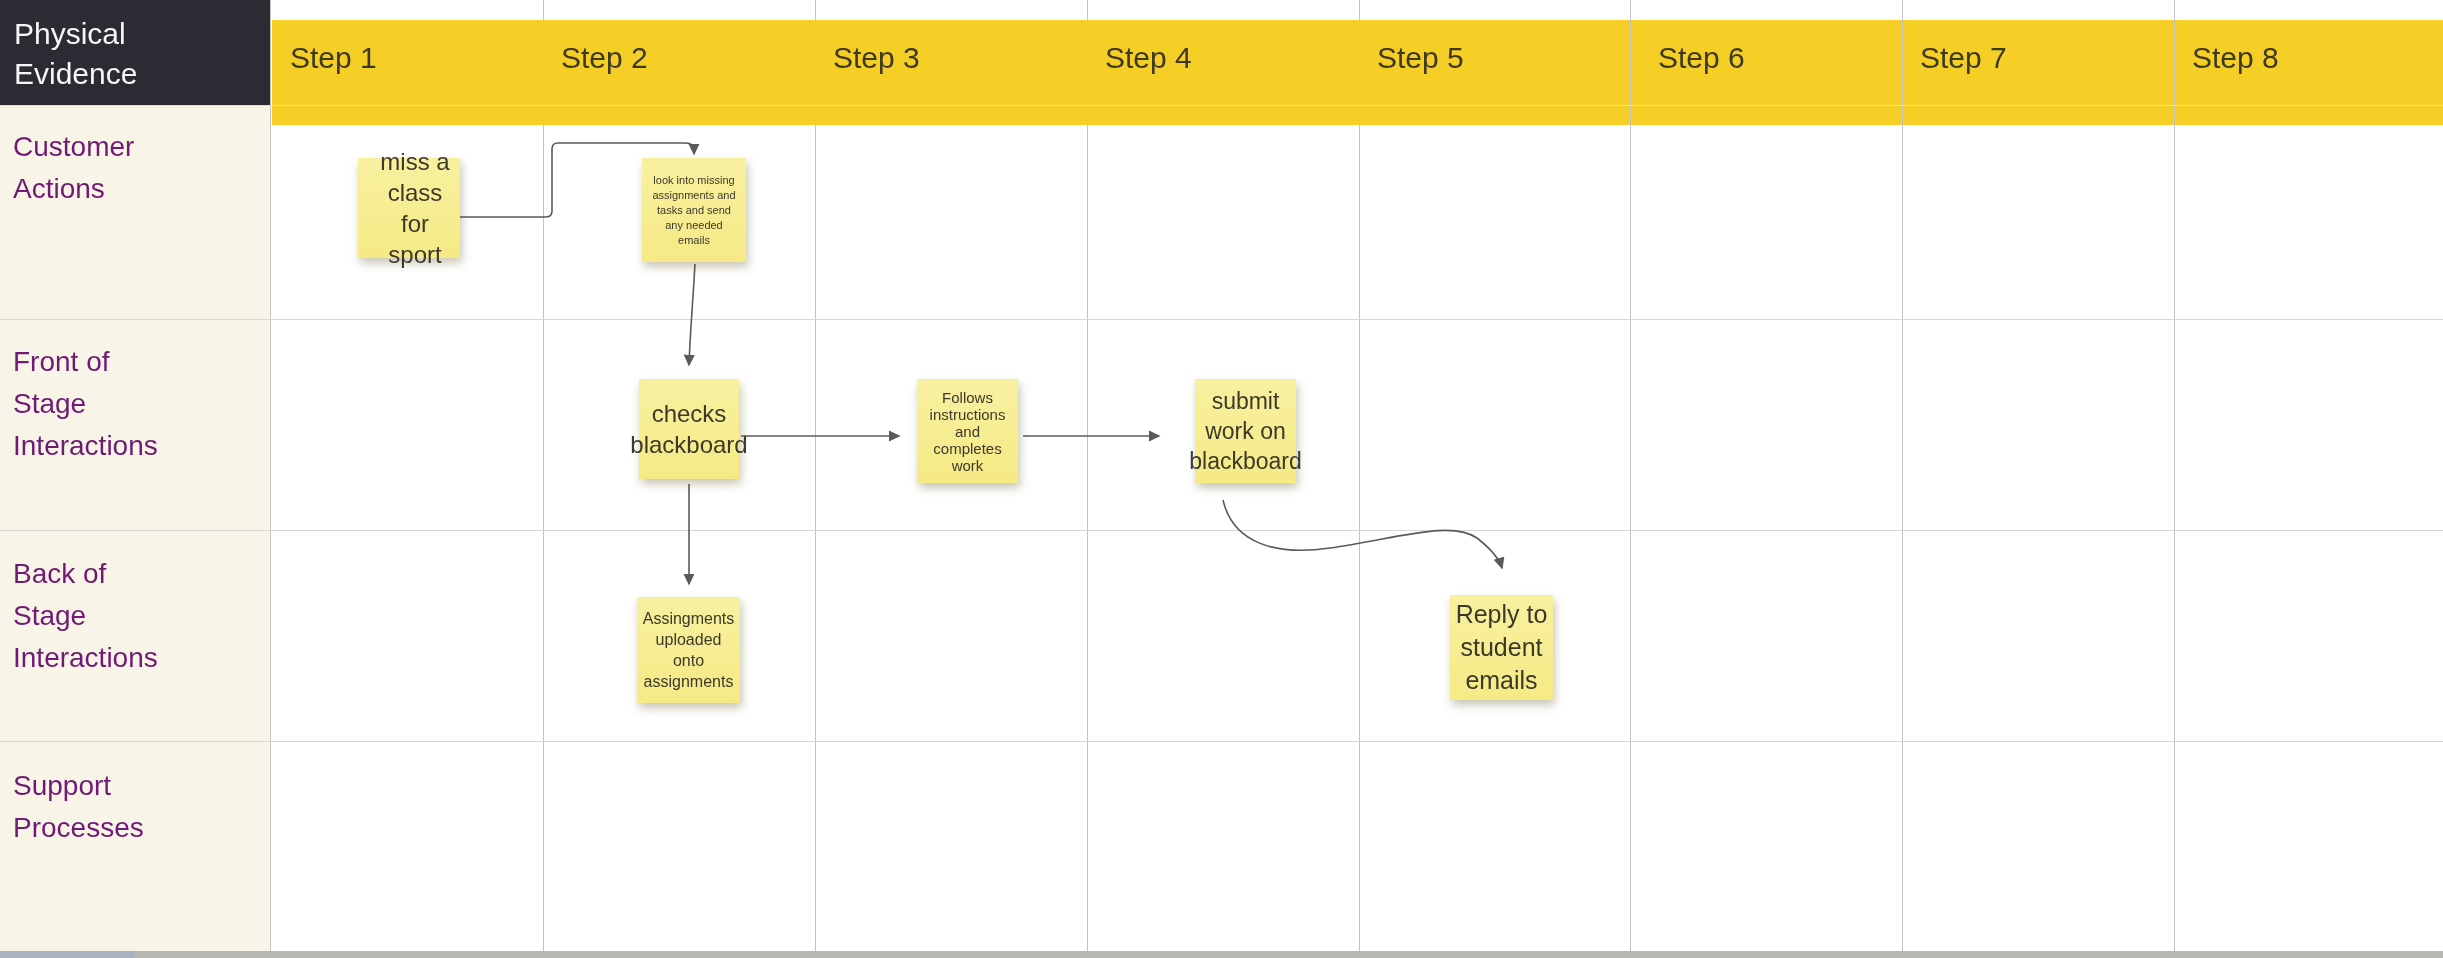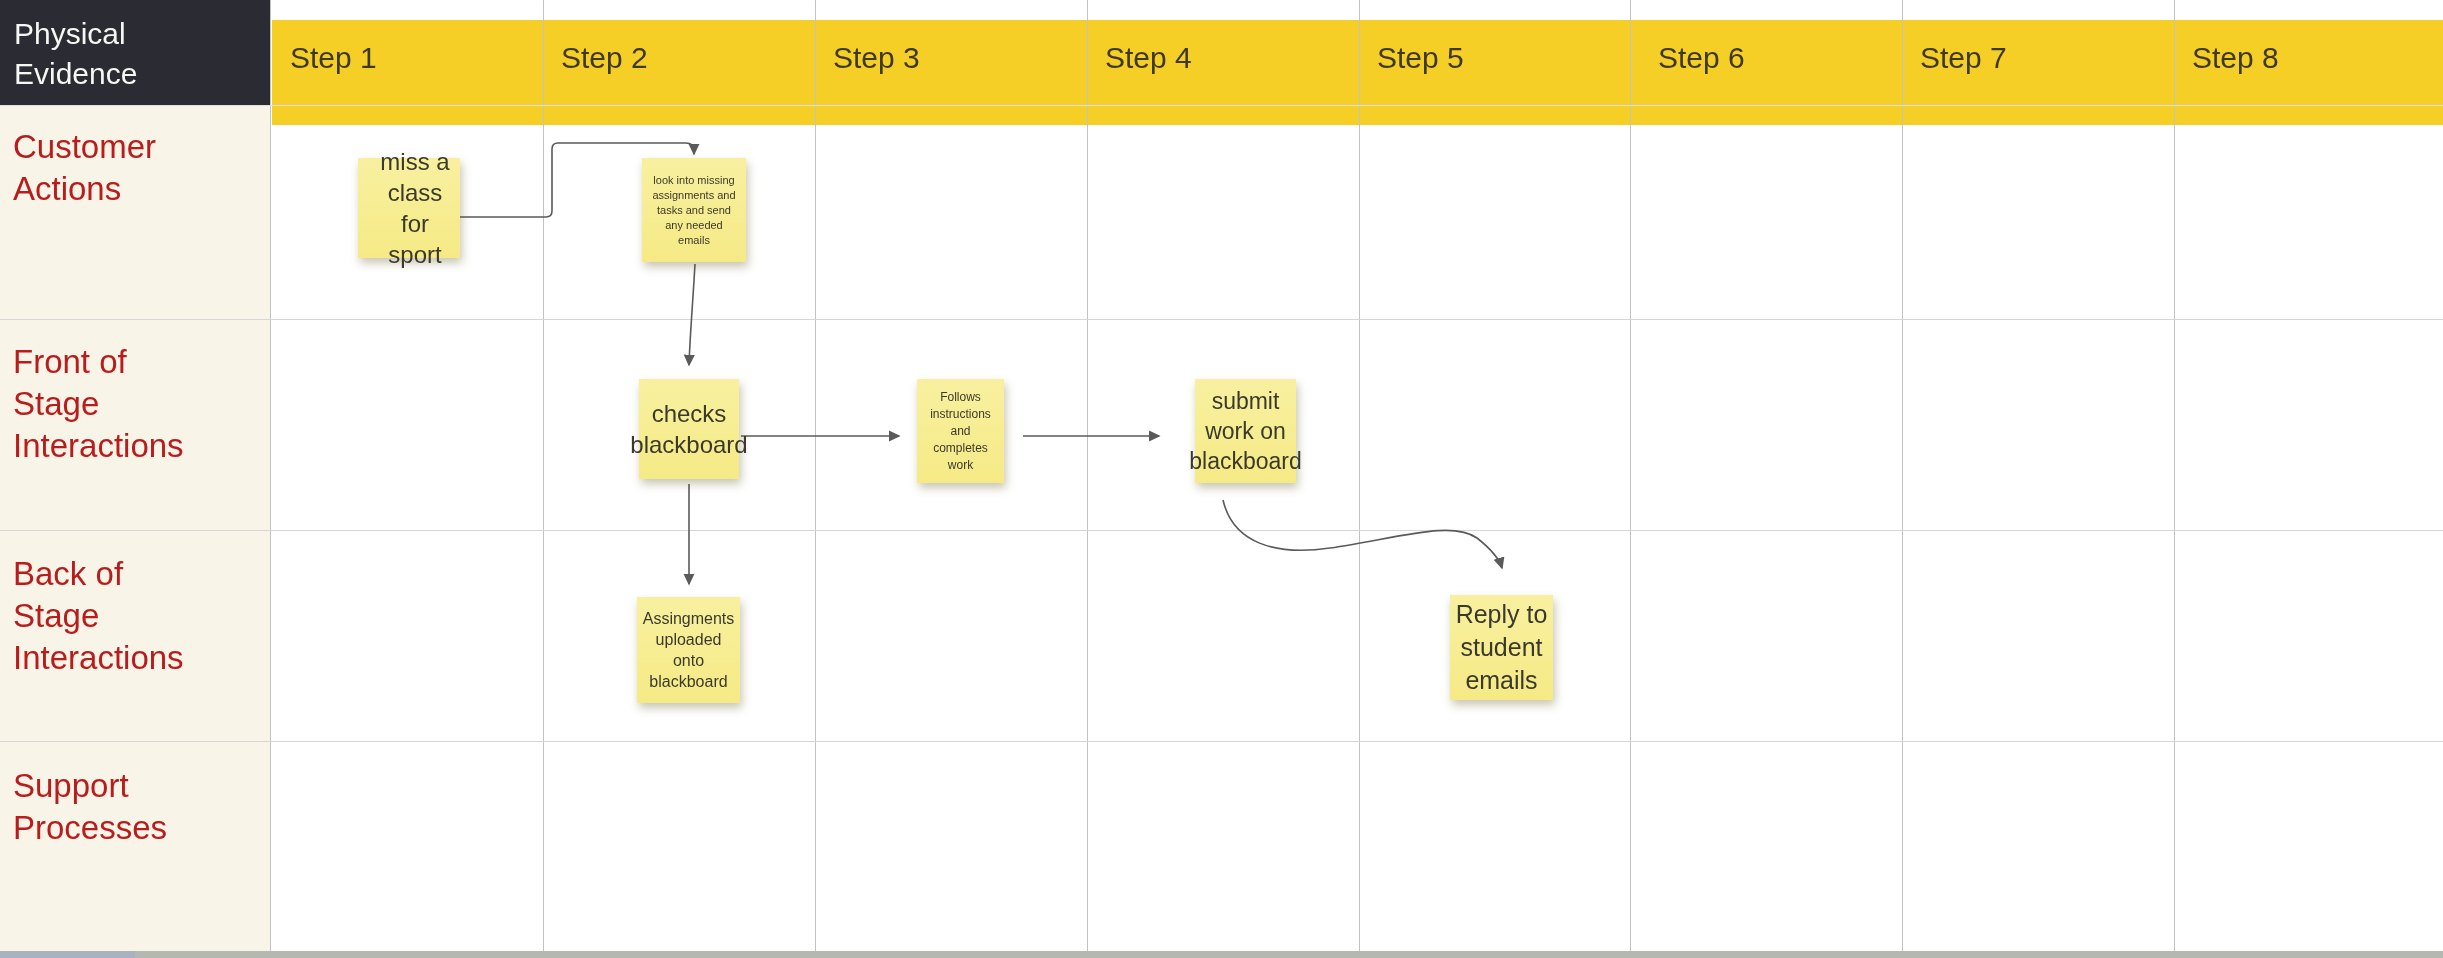--- a/index.html
+++ b/index.html
@@ -15,21 +15,21 @@
     padding:14px 0 0 14px;
   }
   
   .stepcell{
     position:absolute;top:0;height:105px;background:#F5CF25;color:#3E3923;
     font-size:30px;line-height:36px;box-sizing:border-box;padding:20px 0 0 18px;margin-top:20px;
   }
   
   .rail{position:absolute;left:0;top:105px;width:270px;height:846px;background:#F8F4E7;}
   .rowlabel{
-    position:absolute;left:13px;width:250px;color:#b91c1c;font-size:33px;line-height:42px;
+    position:absolute;left:13px;width:250px;color:#701a75;font-size:28px;line-height:42px;
   }
   
   .vline{position:absolute;top:0;width:1px;height:951px;background:#c3c3c3;}
   .hline{position:absolute;left:0;width:2443px;height:1px;background:#d6d6d6;}
   
   .bottombar{position:absolute;left:0;top:951px;width:2443px;height:7px;background:#B5B8B0;}
   .bottombar-left{position:absolute;left:0;top:951px;width:135px;height:7px;background:#A9B2BE;}
   
   .sticky{
     position:absolute;display:flex;align-items:center;justify-content:center;
@@ -103,29 +103,29 @@
   <div class="sticky preline" style="left:358px;top:158px;width:102px;height:100px;font-size:24px;line-height:31px;padding-left:16px;">miss a
 class for
 sport</div>
   <div class="sticky preline" style="left:642px;top:158px;width:104px;height:104px;font-size:11px;line-height:15px;">look into missing
 assignments and
 tasks and send
 any needed
 emails</div>
   <div class="sticky preline" style="left:639px;top:379px;width:100px;height:100px;font-size:24px;line-height:31px;">checks
 blackboard</div>
-  <div class="sticky preline" style="left:917px;top:379px;width:87px;height:104px;font-size:12px;line-height:17px;">Follows
+  <div class="sticky preline" style="left:917px;top:379px;width:101px;height:104px;font-size:15px;line-height:17px;">Follows
 instructions
 and
 completes
 work</div>
   <div class="sticky preline" style="left:1172px;top:379px;width:101px;height:104px;font-size:23px;line-height:30px;margin-left:23px;">submit
 work on
 blackboard</div>
   <div class="sticky preline" style="left:637px;top:597px;width:103px;height:106px;font-size:16px;line-height:21px;">Assingments
 uploaded
 onto
-blackboard</div>
+assignments</div>
   <div class="sticky preline" style="left:1450px;top:587px;width:103px;height:105px;font-size:25px;line-height:33px;margin-top:8px;">Reply to
 student
 emails</div>
 
 </div>
 
 </body></html>

